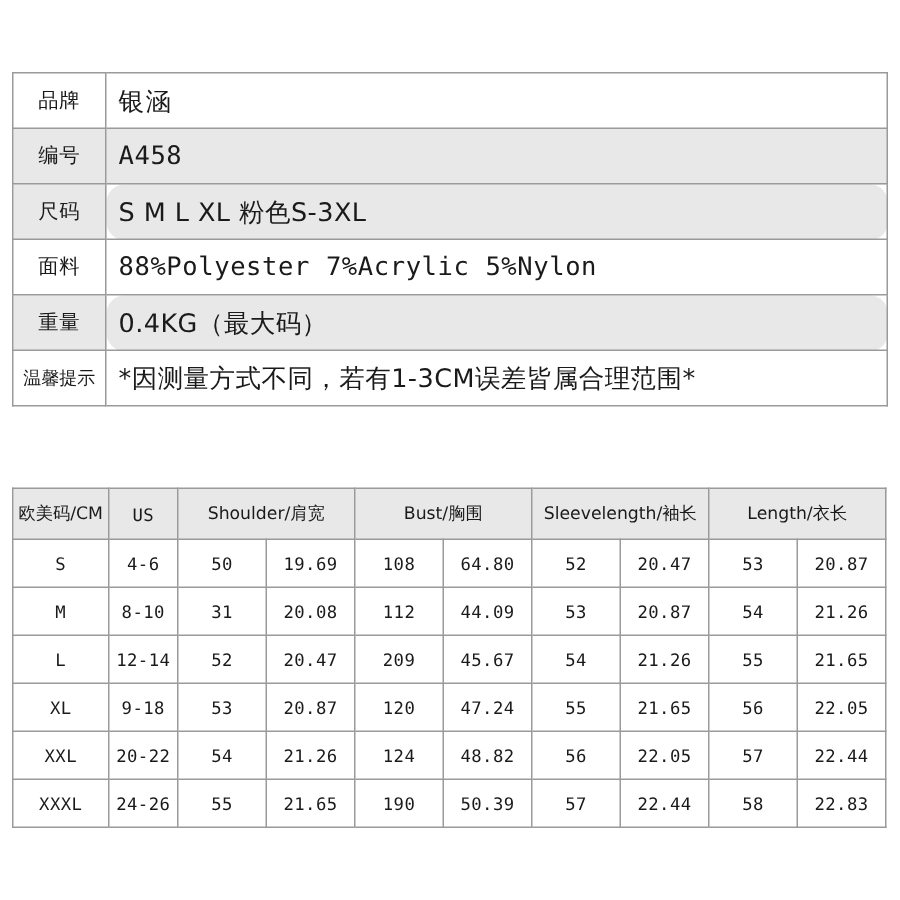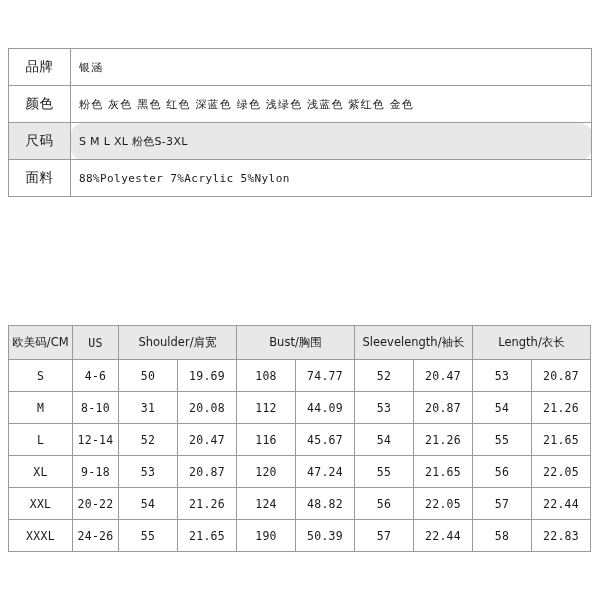--- a/index.html
+++ b/index.html
@@ -53,21 +53,21 @@
     letter-spacing: 0.5px;
     font-family: "DejaVu Sans", "Liberation Sans", sans-serif;
     white-space: nowrap;
   }
   .info-table td.k.tight {
     font-size: 12px;
     letter-spacing: 0;
   }
   .info-table td.v {
     padding-left: 8px;
-    font-size: 11px;
+    font-size: 17px;
     letter-spacing: 0.4px;
     font-family: "DejaVu Sans Mono", "DejaVu Sans", monospace;
     white-space: nowrap;
   }
   .info-table td.v.cjk {
     font-family: "DejaVu Sans", "Liberation Sans", sans-serif;
     letter-spacing: 1.2px;
   }
   .info-table td.v.mix {
     font-family: "DejaVu Sans", "Liberation Sans", sans-serif;
@@ -111,31 +111,39 @@
   <table class="info-table">
     <colgroup>
         <col style="width:62px">
         <col>
       </colgroup>
     <tbody>
         <tr>
           <td class="k">品牌</td>
           <td class="v cjk">银涵</td>
         </tr>
-        <tr>
-          <td class="k">颜色</td>
-          <td class="v cjk">粉色 灰色 黑色 红色 深蓝色 绿色 浅绿色 浅蓝色 紫红色 金色</td>
+        <tr class="alt">
+          <td class="k">编号</td>
+          <td class="v">A458</td>
         </tr>
         <tr class="alt">
           <td class="k">尺码</td>
           <td class="v mix">S M L XL  粉色S-3XL</td>
         </tr>
         <tr>
           <td class="k">面料</td>
           <td class="v">88%Polyester  7%Acrylic  5%Nylon</td>
+        </tr>
+        <tr class="alt">
+          <td class="k">重量</td>
+          <td class="v mix">0.4KG（最大码）</td>
+        </tr>
+        <tr>
+          <td class="k tight">温馨提示</td>
+          <td class="v mix">*因测量方式不同，若有1-3CM误差皆属合理范围*</td>
         </tr>
       </tbody>
   </table>
 
   <table class="size-table">
     <colgroup>
         <col class="col-eu">
         <col class="col-us">
         <col class="col-meas">
         <col class="col-meas">
@@ -156,21 +164,21 @@
           <th colspan="2" class="cjkhead">Length/衣长</th>
         </tr>
     </thead>
     <tbody>
         <tr>
           <td>S</td>
           <td>4-6</td>
           <td>50</td>
           <td>19.69</td>
           <td>108</td>
-          <td>74.77</td>
+          <td>64.80</td>
           <td>52</td>
           <td>20.47</td>
           <td>53</td>
           <td>20.87</td>
         </tr>
         <tr>
           <td>M</td>
           <td>8-10</td>
           <td>31</td>
           <td>20.08</td>
@@ -179,21 +187,21 @@
           <td>53</td>
           <td>20.87</td>
           <td>54</td>
           <td>21.26</td>
         </tr>
         <tr>
           <td>L</td>
           <td>12-14</td>
           <td>52</td>
           <td>20.47</td>
-          <td>116</td>
+          <td>209</td>
           <td>45.67</td>
           <td>54</td>
           <td>21.26</td>
           <td>55</td>
           <td>21.65</td>
         </tr>
         <tr>
           <td>XL</td>
           <td>9-18</td>
           <td>53</td>

